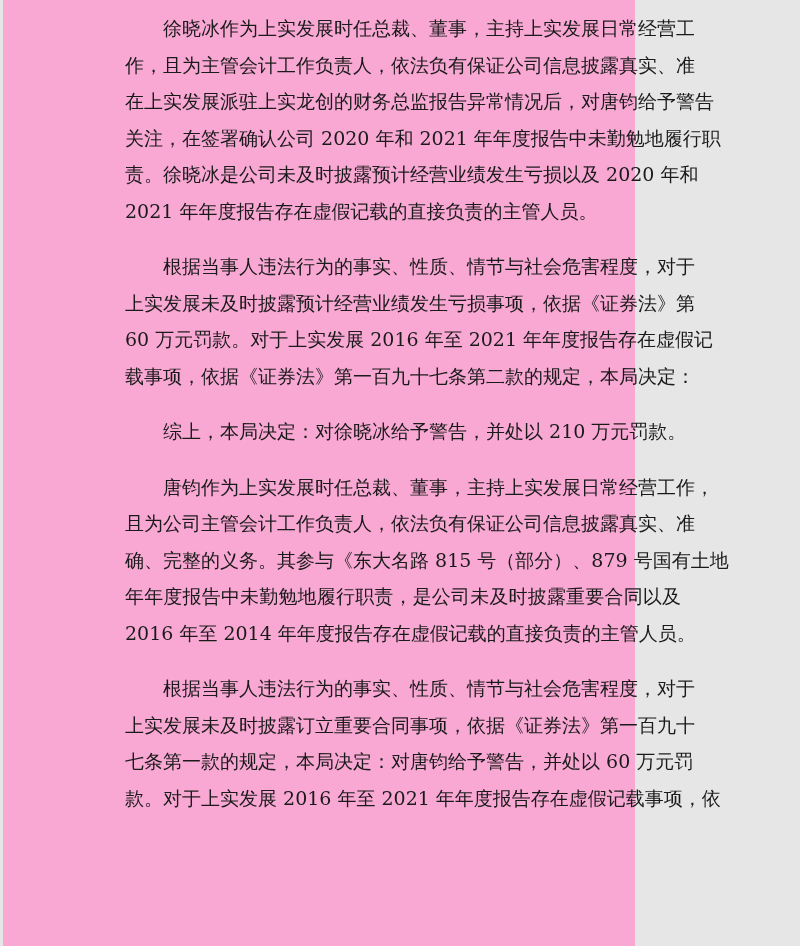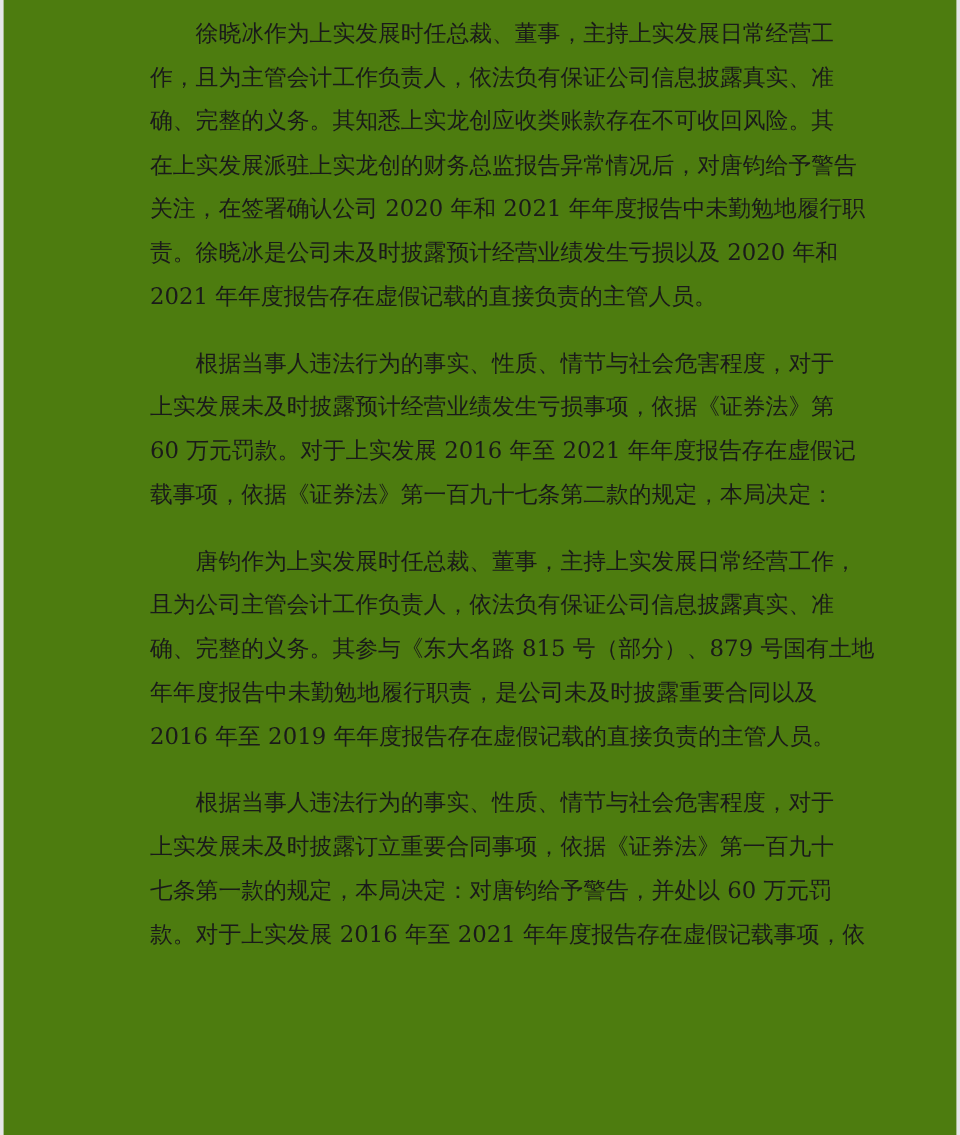--- a/index.html
+++ b/index.html
@@ -2,22 +2,22 @@
 <html><head>
   <meta charset="utf-8">
   <style>
     html, body { margin: 0; padding: 0; }
     body {
       width: 800px; height: 946px; overflow: hidden;
       background: #e6e6e6;
       font-family: "DejaVu Serif", "Liberation Serif", serif;
     }
     .page {
-      position: absolute; left: 3px; top: 0; width: 794px; height: 946px;
-      background: #4d7c0f;
+      position: absolute; left: 3px; top: 0; width: 632px; height: 946px;
+      background: #f9a8d4;
     }
     .content {
       position: absolute; left: 122px; top: 10px; width: 556px;
       color: #1a1a1a;
       font-size: 19px;
       line-height: 36.5px;
       text-align: justify;
       text-justify: inter-character;
     }
     .para { margin: 0 0 19px 0; text-indent: 38px; }
@@ -26,41 +26,43 @@
   </style>
 </head>
 <body>
 
 <div class="page">
   <div class="content">
 
     <p class="para" style="text-indent: 0px;">
       <span class="line" style="padding-left: 38px;">徐晓冰作为上实发展时任总裁、董事，主持上实发展日常经营工</span>
       <span class="line">作，且为主管会计工作负责人，依法负有保证公司信息披露真实、准</span>
-      <span class="line">确、完整的义务。其知悉上实龙创应收类账款存在不可收回风险。其</span>
       <span class="line">在上实发展派驻上实龙创的财务总监报告异常情况后，对唐钧给予警告</span>
       <span class="line">关注，在签署确认公司 2020 年和 2021 年年度报告中未勤勉地履行职</span>
       <span class="line">责。徐晓冰是公司未及时披露预计经营业绩发生亏损以及 2020 年和</span>
       <span class="line last">2021 年年度报告存在虚假记载的直接负责的主管人员。</span>
     </p>
 
     <p class="para" style="text-indent: 0px;">
       <span class="line" style="padding-left: 38px;">根据当事人违法行为的事实、性质、情节与社会危害程度，对于</span>
       <span class="line">上实发展未及时披露预计经营业绩发生亏损事项，依据《证券法》第</span>
       <span class="line">60 万元罚款。对于上实发展 2016 年至 2021 年年度报告存在虚假记</span>
       <span class="line">载事项，依据《证券法》第一百九十七条第二款的规定，本局决定：</span>
     </p>
 
+    <p class="para" style="text-indent: 0px;">
+      <span class="line last" style="padding-left: 38px;">综上，本局决定：对徐晓冰给予警告，并处以 210 万元罚款。</span>
+    </p>
 
     <p class="para" style="text-indent: 0px; margin-top: 11px;">
       <span class="line" style="padding-left: 38px;">唐钧作为上实发展时任总裁、董事，主持上实发展日常经营工作，</span>
       <span class="line">且为公司主管会计工作负责人，依法负有保证公司信息披露真实、准</span>
       <span class="line">确、完整的义务。其参与《东大名路 815 号（部分）、879 号国有土地</span>
       <span class="line">年年度报告中未勤勉地履行职责，是公司未及时披露重要合同以及</span>
-      <span class="line last">2016 年至 2019 年年度报告存在虚假记载的直接负责的主管人员。</span>
+      <span class="line last">2016 年至 2014 年年度报告存在虚假记载的直接负责的主管人员。</span>
     </p>
 
     <p class="para" style="text-indent: 0px;">
       <span class="line" style="padding-left: 38px;">根据当事人违法行为的事实、性质、情节与社会危害程度，对于</span>
       <span class="line">上实发展未及时披露订立重要合同事项，依据《证券法》第一百九十</span>
       <span class="line">七条第一款的规定，本局决定：对唐钧给予警告，并处以 60 万元罚</span>
       <span class="line">款。对于上实发展 2016 年至 2021 年年度报告存在虚假记载事项，依</span>
     </p>
 
   </div>

